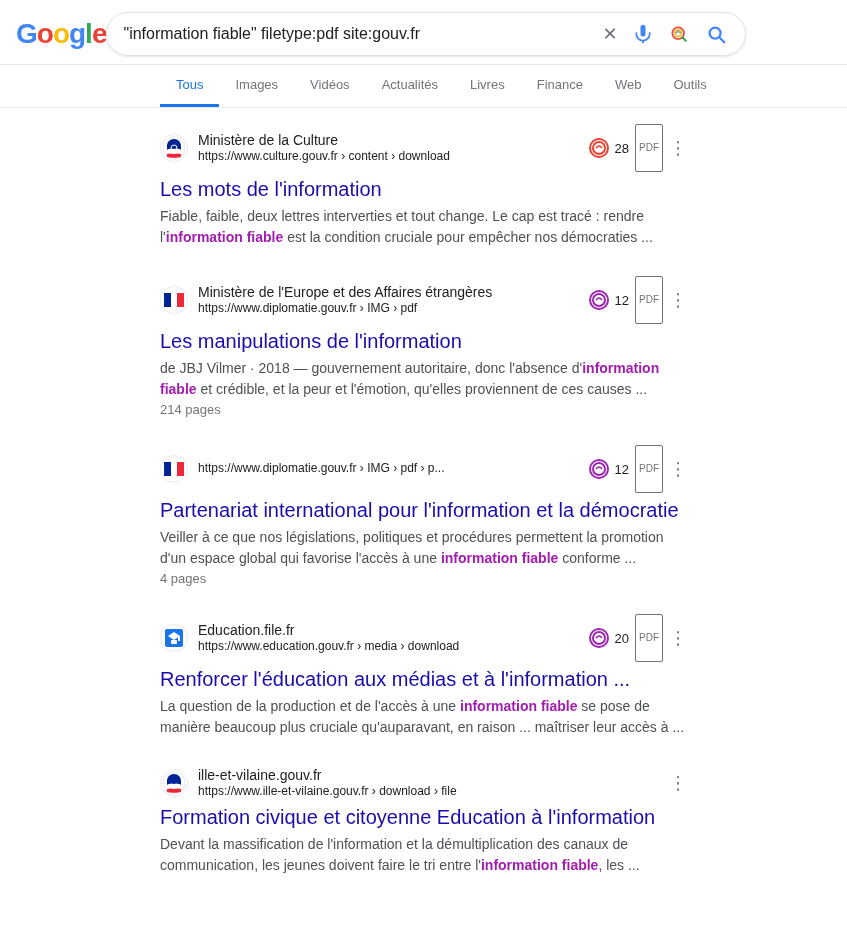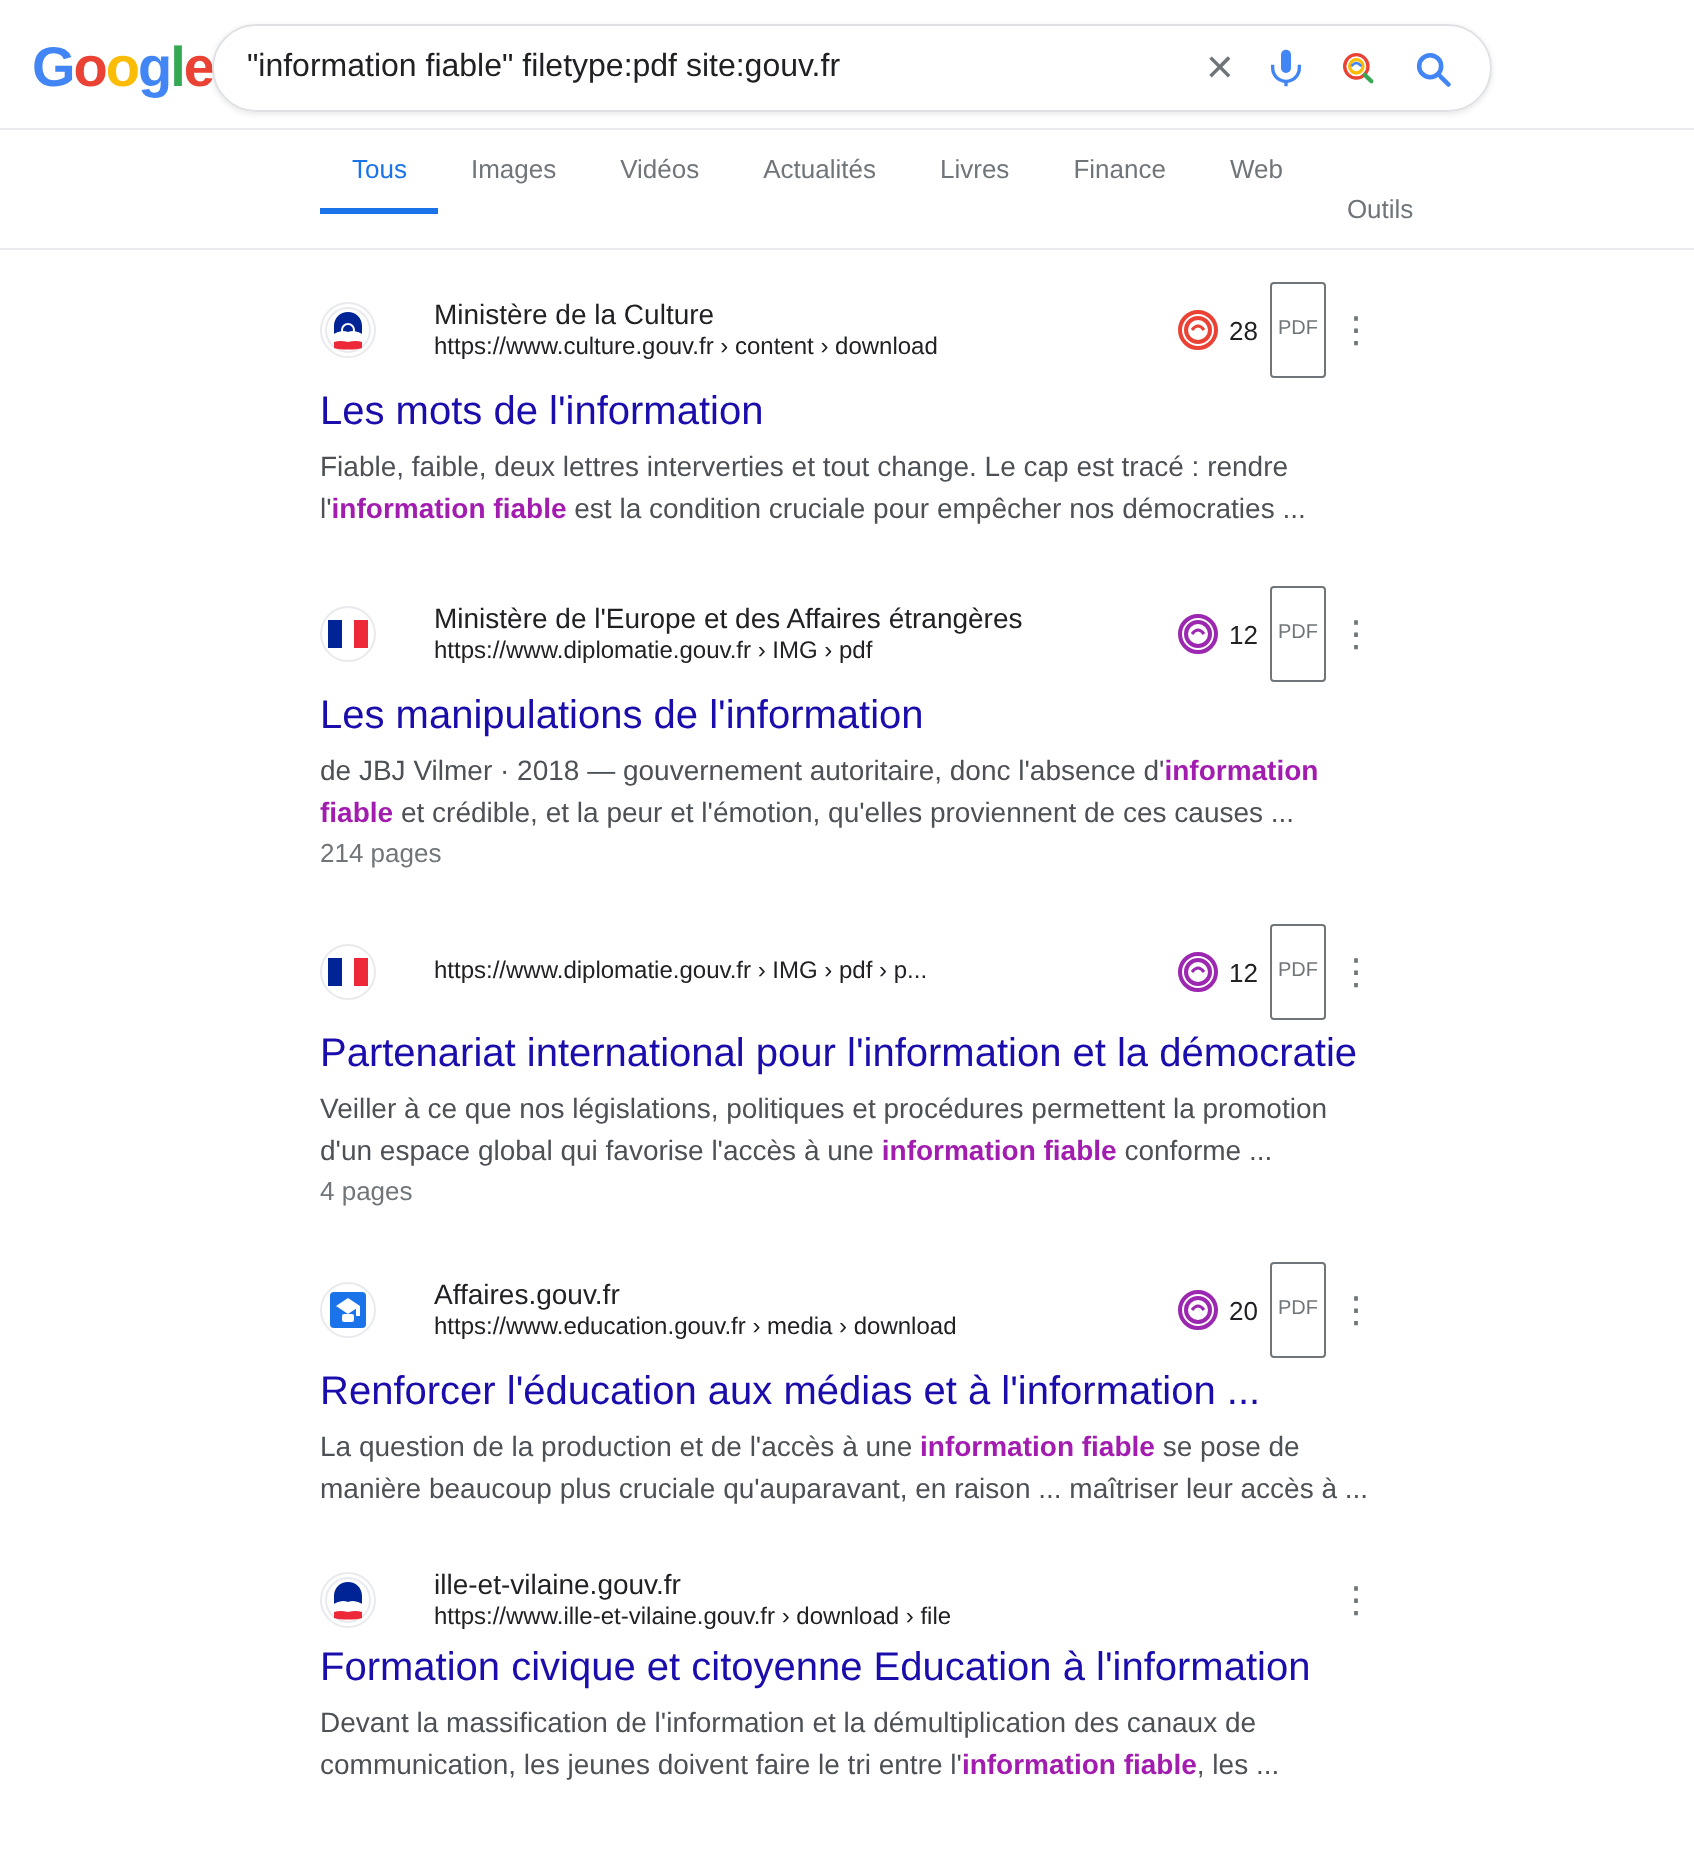--- a/index.html
+++ b/index.html
@@ -81,21 +81,20 @@
       color: #1a73e8;
       border-bottom: 3px solid #1a73e8;
       font-weight: 500;
     }
     .nav-spacer { flex: 1; }
     .nav-outils {
       padding: 12px 16px;
       font-size: 13px;
       color: #70757a;
       cursor: pointer;
-      margin-top: 20px;
     }
 
     
     .results-container {
       padding: 16px 160px;
       max-width: 860px;
     }
 
     .result-item {
       margin-bottom: 28px;
@@ -120,21 +119,20 @@
       flex-shrink: 0;
       overflow: hidden;
     }
 
     .favicon-culture {
       background: white;
     }
 
     .source-info {
       flex: 1;
-      margin-left: 19px;
     }
     .source-name {
       font-size: 14px;
       color: #202124;
       line-height: 1.3;
     }
     .source-url {
       font-size: 12px;
       color: #202124;
       line-height: 1.3;
@@ -355,21 +353,21 @@
     <div class="result-meta">
       <div class="favicon" style="background:white; border:1px solid #e8eaed;">
         <svg width="22" height="22" viewBox="0 0 22 22">
           <rect x="2" y="2" width="18" height="18" rx="2" fill="#1a73e8"></rect>
           <path d="M11 5 L17 9 L11 13 L5 9Z" fill="white"></path>
           <rect x="8" y="13" width="6" height="4" rx="1" fill="white"></rect>
           <rect x="15" y="9" width="2" height="5" fill="white"></rect>
         </svg>
       </div>
       <div class="source-info">
-        <div class="source-name">Affaires.gouv.fr</div>
+        <div class="source-name">Education.file.fr</div>
         <div class="source-url">https://www.education.gouv.fr › media › download</div>
       </div>
       <div class="result-score-area">
         <div class="score-circle" style="border-color:#9C27B0; color:#9C27B0;">
           <svg width="16" height="16" viewBox="0 0 16 16">
               <circle cx="8" cy="8" r="6" fill="none" stroke="#9C27B0" stroke-width="2"></circle>
               <path d="M5 8 Q8 4 11 8" stroke="#9C27B0" stroke-width="1.5" fill="none"></path>
             </svg>
         </div>
         <span class="score-num">20</span>

